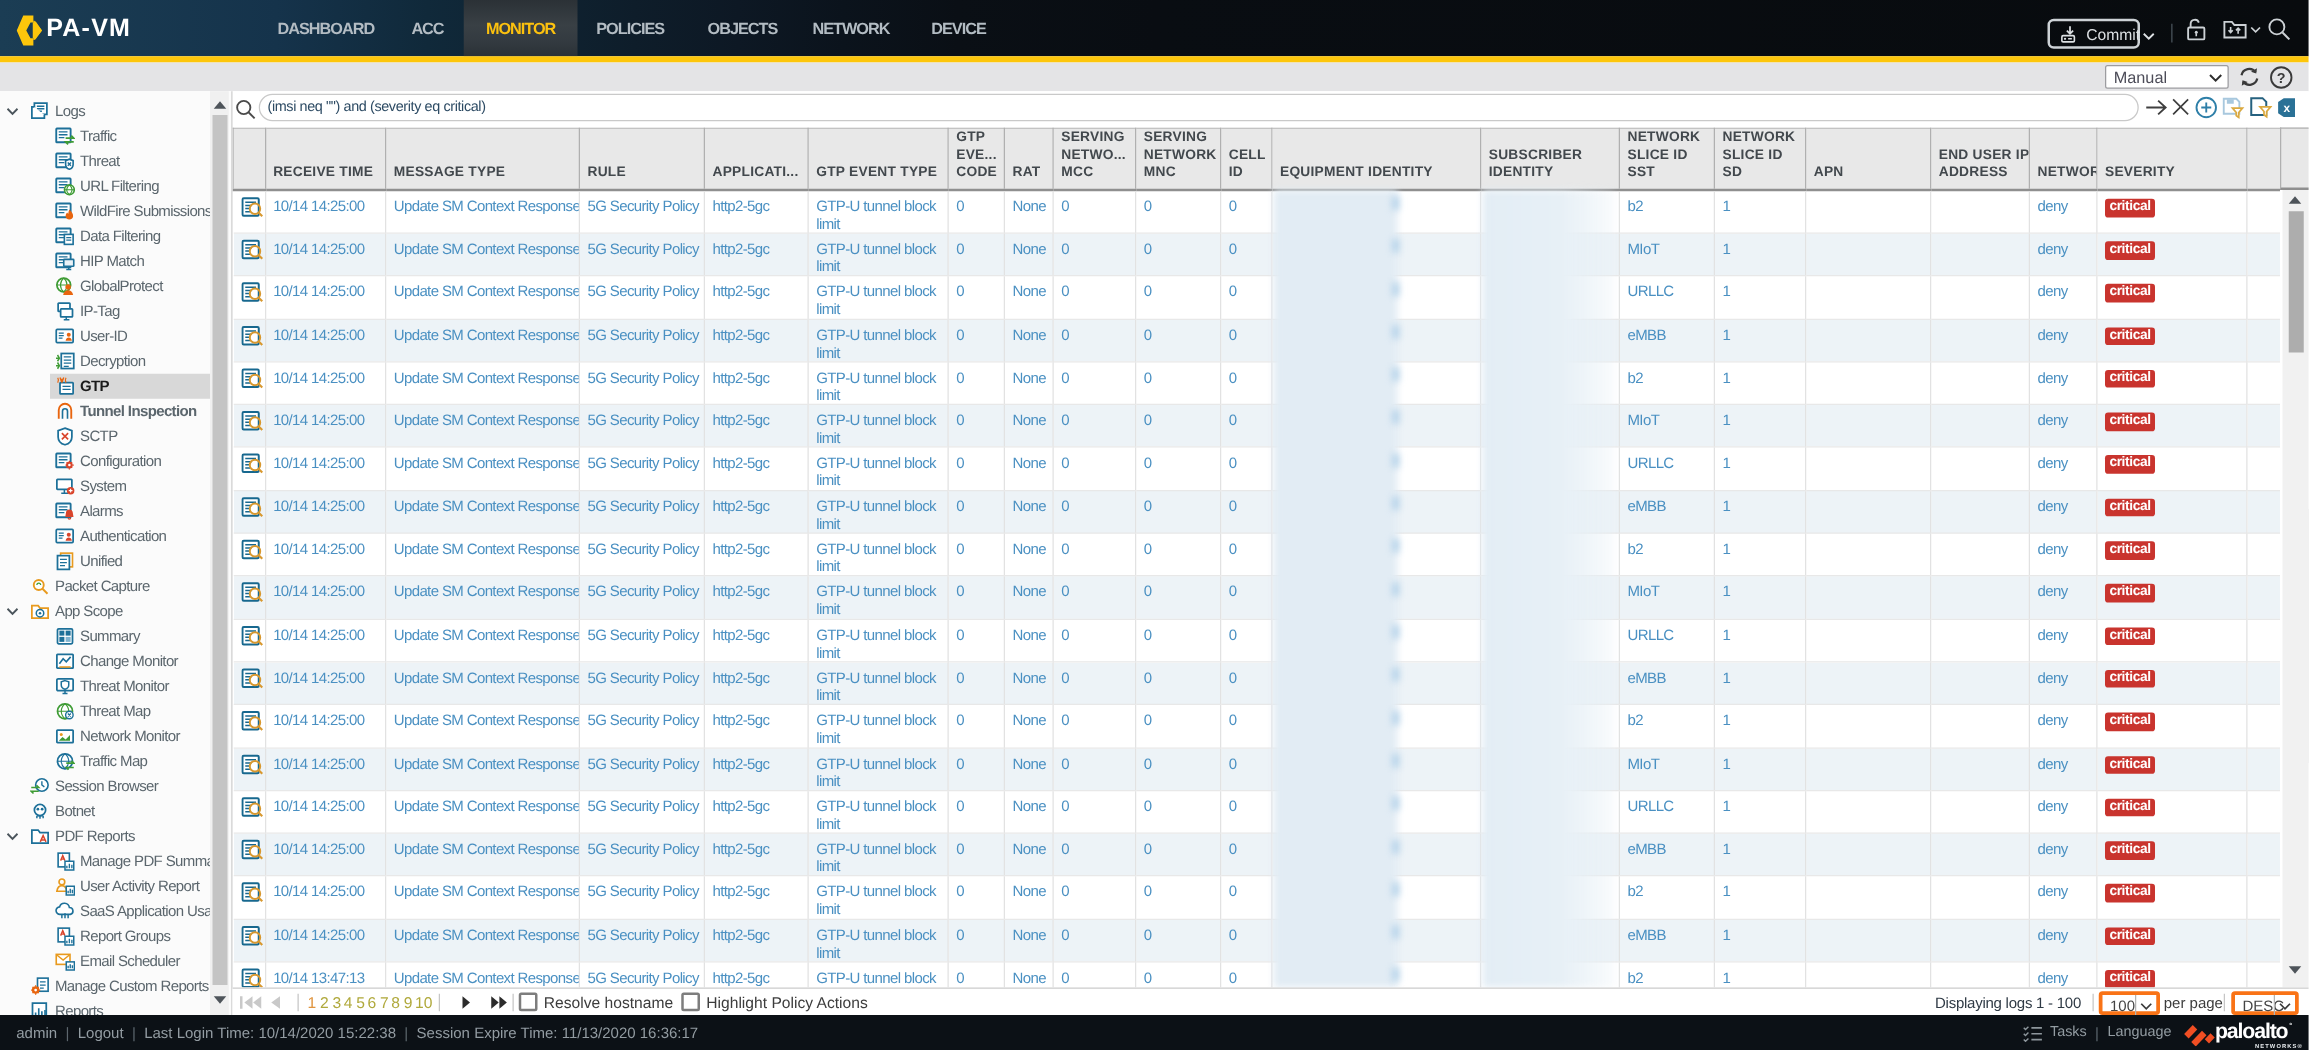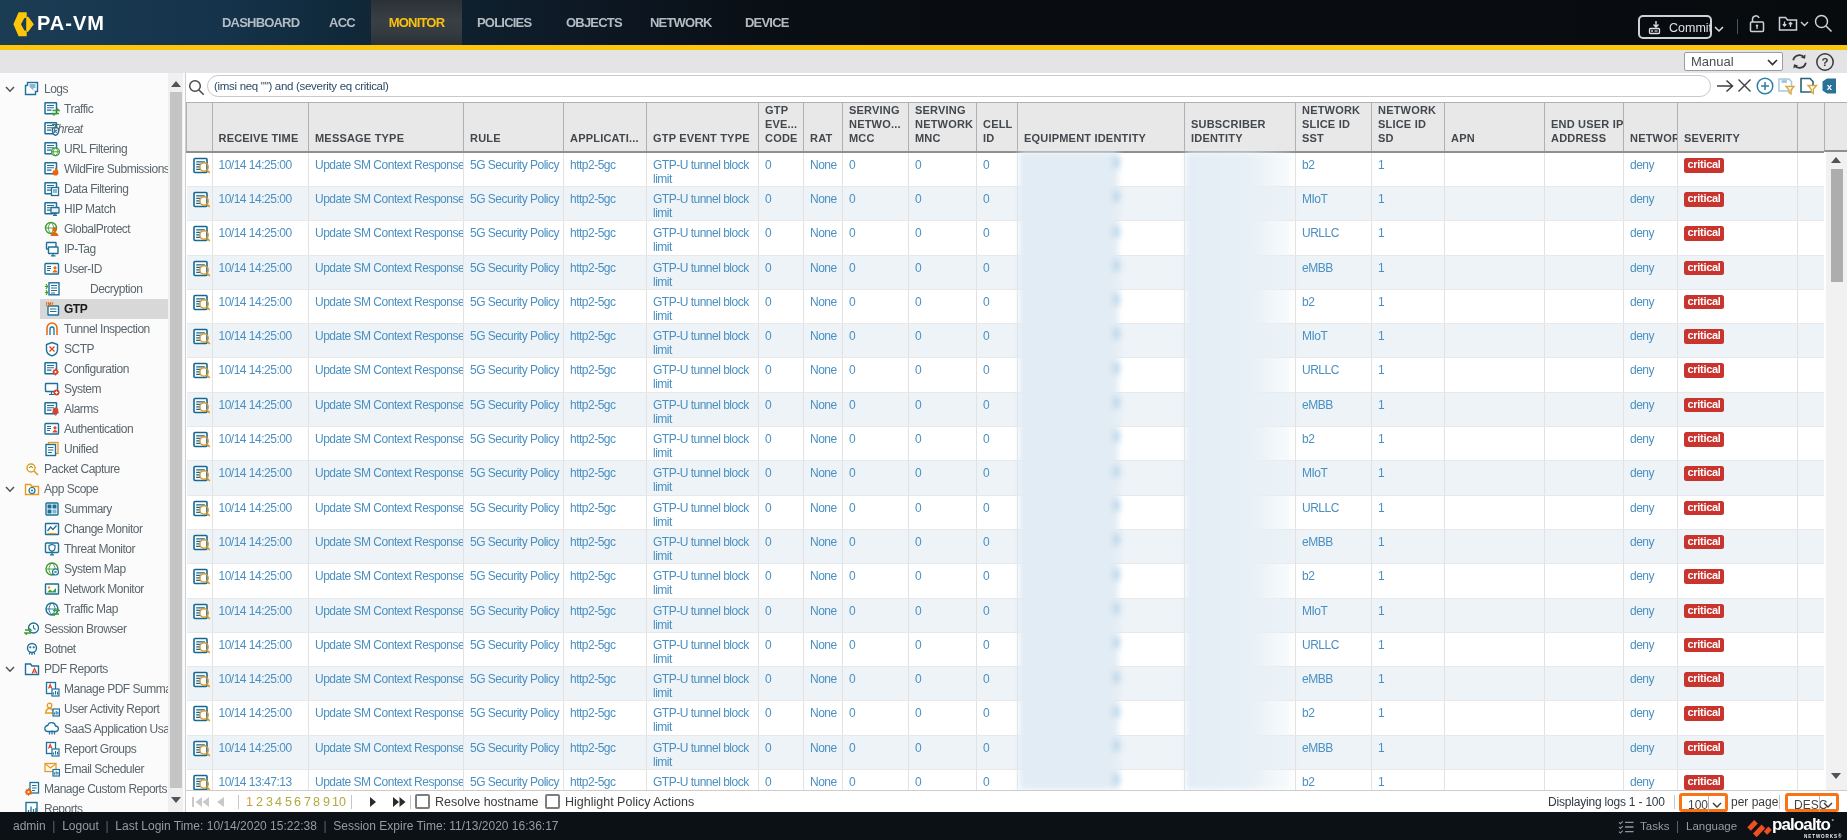--- a/index.html
+++ b/index.html
@@ -193,21 +193,21 @@
         </svg>
         <span class="lbl" style="left:64px;">Traffic</span>
       </div>
 <div class="ti" style="top:46px;">
         <svg style="left:44px;top:2px;position:absolute" width="16" height="16" viewBox="0 0 16 16">
           <rect x="1" y="1.8" width="11.5" height="11" rx="0.5" fill="#fff" stroke="#1d7099" stroke-width="1.5"></rect>
           <path d="M3 4.5h7M3 6.8h7M3 9.1h4.5" stroke="#1d7099" stroke-width="1.1" fill="none"></path>
           <path d="M8.5 7.5l3-1.2 3 1.2v3c0 2-1.7 3.4-3 3.9-1.3-.5-3-1.9-3-3.9Z" fill="#fff" stroke="#1d7099" stroke-width="1.3"></path>
           <path d="M10.2 9l2.6 2.6M12.8 9l-2.6 2.6" stroke="#1d7099" stroke-width="1.1"></path>
         </svg>
-        <span class="lbl" style="left:51px;font-style:italic;">Threat</span>
+        <span class="lbl" style="left:64px;">Threat</span>
       </div>
 <div class="ti" style="top:66px;">
         <svg style="left:44px;top:2px;position:absolute" width="16" height="16" viewBox="0 0 16 16">
           <rect x="1" y="1.8" width="11.5" height="11" rx="0.5" fill="#fff" stroke="#1d7099" stroke-width="1.5"></rect>
           <path d="M3 4.5h7M3 6.8h7M3 9.1h4.5" stroke="#1d7099" stroke-width="1.1" fill="none"></path>
           <circle cx="11.5" cy="10.8" r="3.9" fill="#fff" stroke="#3f9c35" stroke-width="1.3"></circle>
           <path d="M7.6 10.8h7.8M11.5 6.9c-3 2.6-3 5.2 0 7.8 3-2.6 3-5.2 0-7.8Z" stroke="#3f9c35" stroke-width="0.9" fill="none"></path>
         </svg>
         <span class="lbl" style="left:64px;">URL Filtering</span>
       </div>
@@ -262,37 +262,37 @@
           <path d="M8.5 11.5c.3-1.7 1.3-2.6 2.5-2.6s2.2.9 2.5 2.6Z" fill="#e8650f"></path>
         </svg>
         <span class="lbl" style="left:64px;">User-ID</span>
       </div>
 <div class="ti" style="top:206px;">
         <svg style="left:44px;top:2px;position:absolute" width="16" height="16" viewBox="0 0 16 16">
           <rect x="5" y="1.8" width="10" height="12" fill="#fff" stroke="#1d7099" stroke-width="1.4"></rect>
           <path d="M7 4.5h6M7 7h6M7 9.5h6M7 12h4" stroke="#1d7099" stroke-width="1"></path>
           <path d="M2 3l1.5 2.5L2 8M0.8 5.5h2.9M2 9l1.5 2.5L2 14M0.8 11.5h2.9" stroke="#3f9c35" stroke-width="1.2" fill="none"></path>
         </svg>
-        <span class="lbl" style="left:64px;margin-left:26px;">Decryption</span>
+        <span class="lbl" style="left:64px;">Decryption</span>
       </div>
 <div class="ti" style="top:226px;">
         <svg style="left:44px;top:2px;position:absolute" width="16" height="16" viewBox="0 0 16 16">
           <rect x="4" y="5" width="10.5" height="9" rx="0.5" fill="#fff" stroke="#1d7099" stroke-width="1.4"></rect>
           <path d="M6 8h6.5M6 10.5h6.5" stroke="#1d7099" stroke-width="1"></path>
           <path d="M5.5 5 L4 1M5.5 5 L7 1M5.5 5 v-3" stroke="#e8650f" stroke-width="1.1" fill="none"></path>
           <path d="M2.2 1.2a4 4 0 0 1 0 4M8.8 1.2a4 4 0 0 0 0 4" stroke="#e8650f" stroke-width="1" fill="none"></path>
         </svg>
         <span class="lbl" style="left:64px;font-weight:bold;color:#1a1a1a;">GTP</span>
       </div>
 <div class="ti" style="top:246px;">
         <svg style="left:44px;top:2px;position:absolute" width="16" height="16" viewBox="0 0 16 16">
           <path d="M3 14V7a5 5 0 0 1 10 0v7" fill="none" stroke="#e8650f" stroke-width="1.5"></path>
           <path d="M6 14V8a2 2 0 0 1 4 0v6" fill="none" stroke="#1d7099" stroke-width="1.3"></path>
         </svg>
-        <span class="lbl" style="left:64px;">Tunnel Inspection</span>
+        <span class="lbl" style="left:64px;font-weight:bold;">Tunnel Inspection</span>
       </div>
 <div class="ti" style="top:266px;">
         <svg style="left:44px;top:2px;position:absolute" width="16" height="16" viewBox="0 0 16 16">
           <path d="M8 1.5l5.5 2v5c0 3.5-3 5.6-5.5 6.3C5.5 14.1 2.5 12 2.5 8.5v-5Z" fill="#fff" stroke="#1d7099" stroke-width="1.4"></path>
           <path d="M5.5 5.5l5 5M10.5 5.5l-5 5" stroke="#d9442b" stroke-width="1.3"></path>
         </svg>
         <span class="lbl" style="left:64px;">SCTP</span>
       </div>
 <div class="ti" style="top:286px;">
         <svg style="left:44px;top:2px;position:absolute" width="16" height="16" viewBox="0 0 16 16">
@@ -384,21 +384,21 @@
         </svg>
         <span class="lbl" style="left:64px;text-align:center;">Threat Monitor</span>
       </div>
 <div class="ti" style="top:486px;">
         <svg style="left:44px;top:2px;position:absolute" width="16" height="16" viewBox="0 0 16 16">
           <circle cx="8" cy="8" r="6" fill="#fff" stroke="#3f9c35" stroke-width="1.4"></circle>
           <path d="M2 8h12M8 2c-4 3.5-4 8.5 0 12 4-3.5 4-8.5 0-12Z" stroke="#3f9c35" stroke-width="0.9" fill="none"></path>
           <circle cx="11.5" cy="11" r="3" fill="#fff" stroke="#1d7099" stroke-width="1.1"></circle>
           <path d="M10.3 9.8l2.4 2.4M12.7 9.8l-2.4 2.4" stroke="#1d7099" stroke-width="1"></path>
         </svg>
-        <span class="lbl" style="left:64px;">System Map</span>
+        <span class="lbl" style="left:64px;">Threat Map</span>
       </div>
 <div class="ti" style="top:506px;">
         <svg style="left:44px;top:2px;position:absolute" width="16" height="16" viewBox="0 0 16 16">
           <rect x="1.5" y="3" width="13" height="10" rx="0.5" fill="#fff" stroke="#1d7099" stroke-width="1.4"></rect>
           <circle cx="5" cy="6.5" r="1.2" fill="#e89a1e"></circle>
           <path d="M3 11.5l3-3 2.5 2 3.5-3.5v4.5Z" fill="#3f9c35"></path>
         </svg>
         <span class="lbl" style="left:64px;">Network Monitor</span>
       </div>
 <div class="ti" style="top:526px;">

